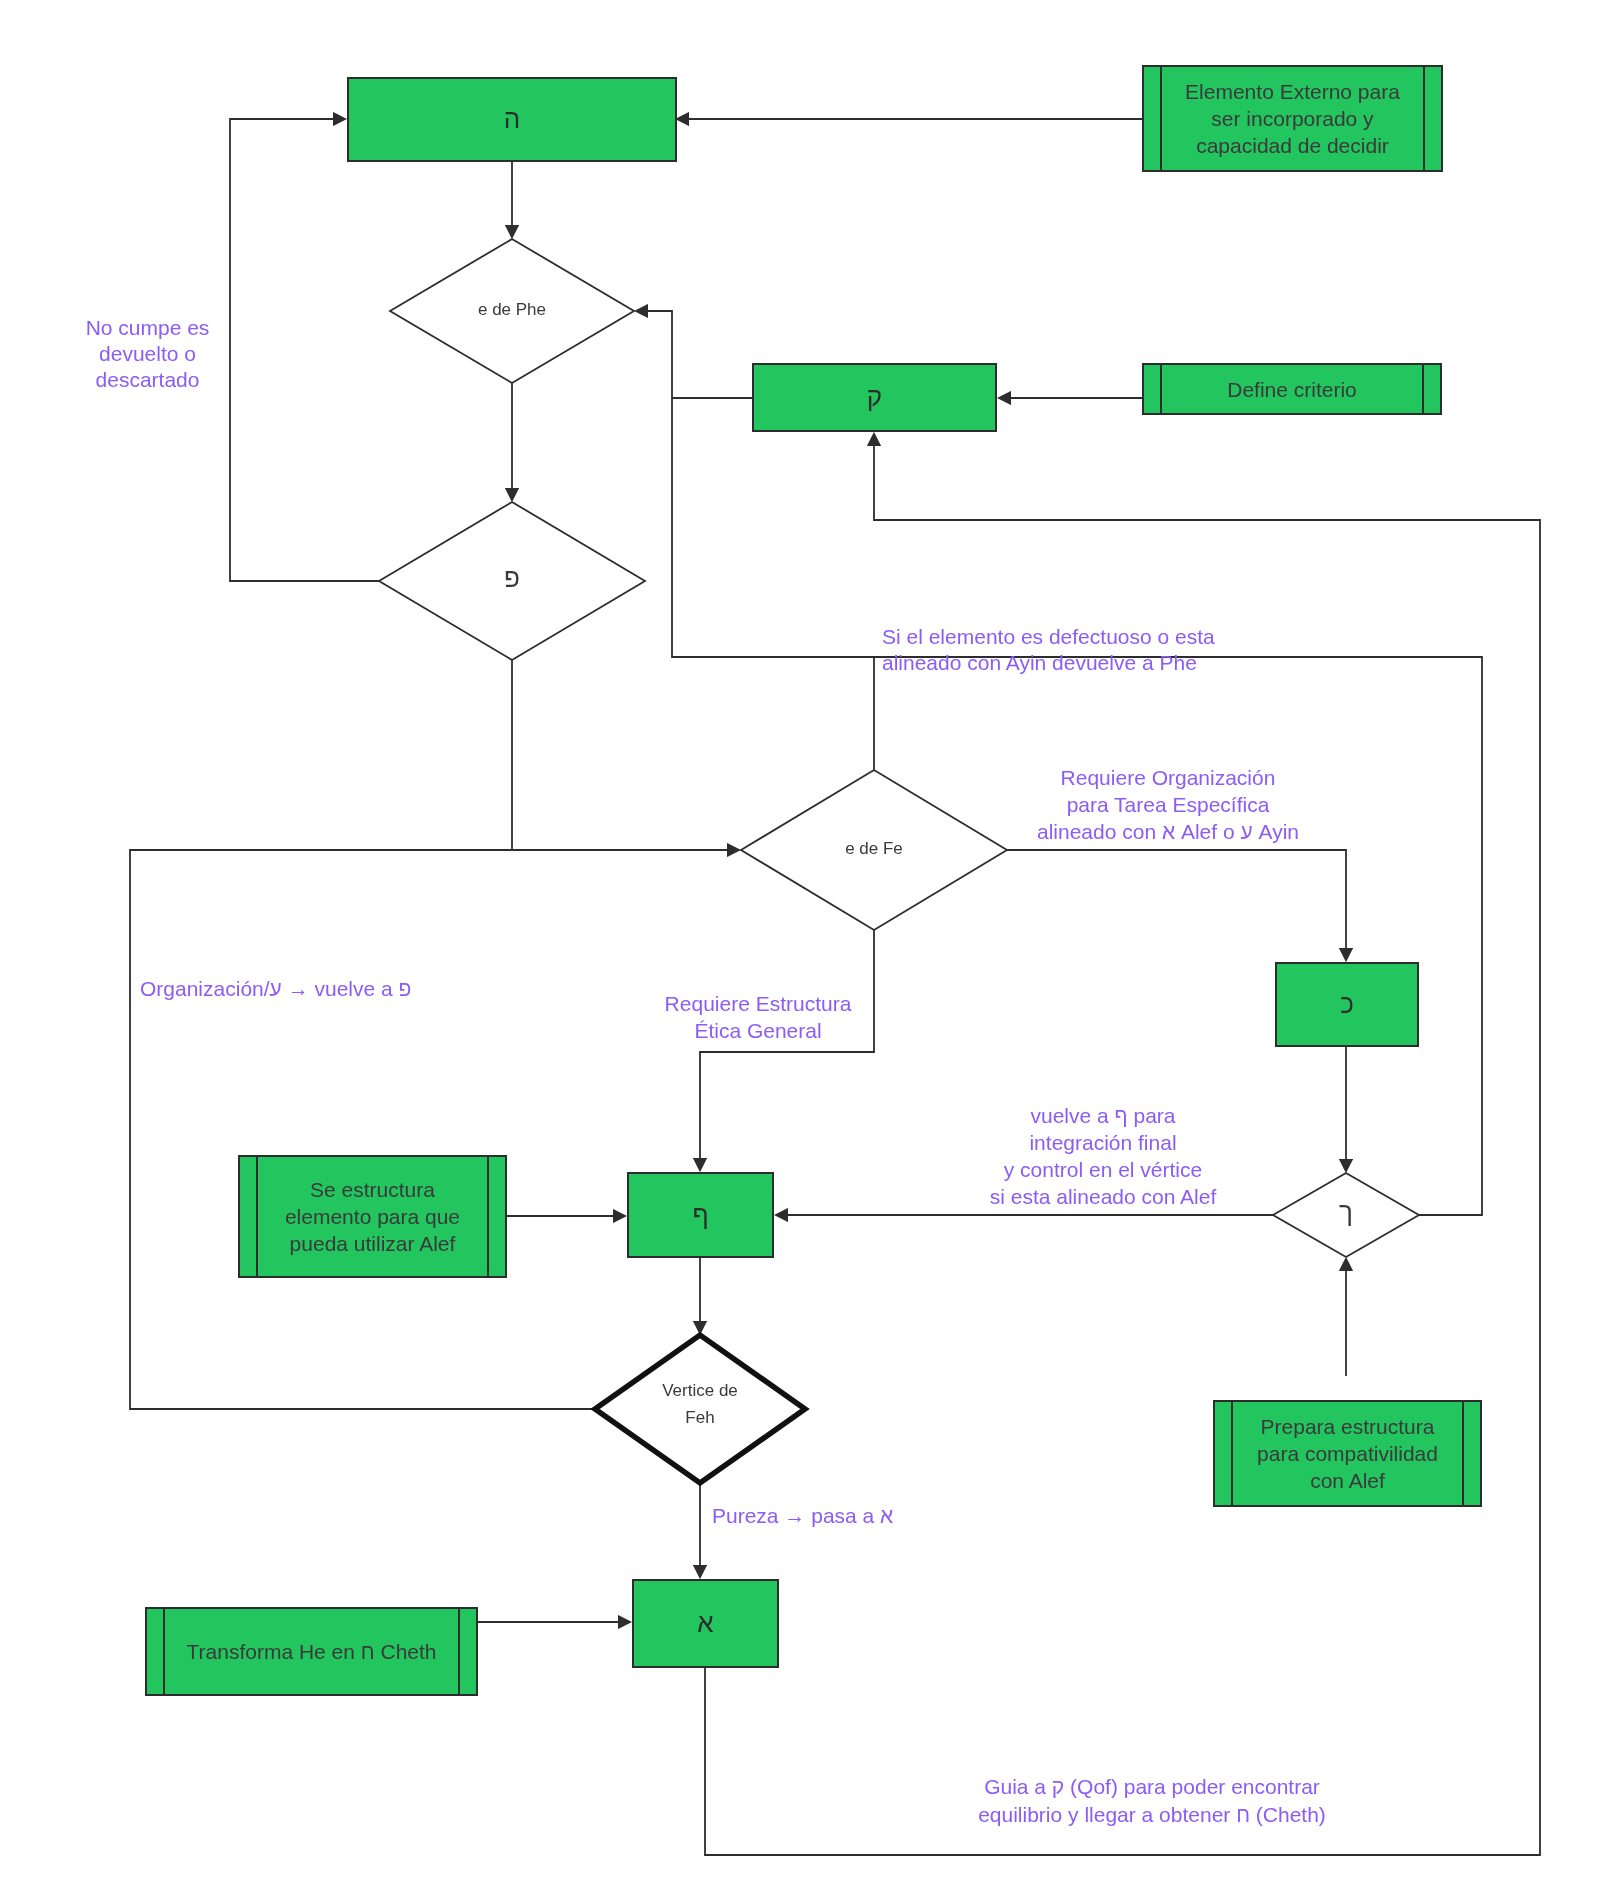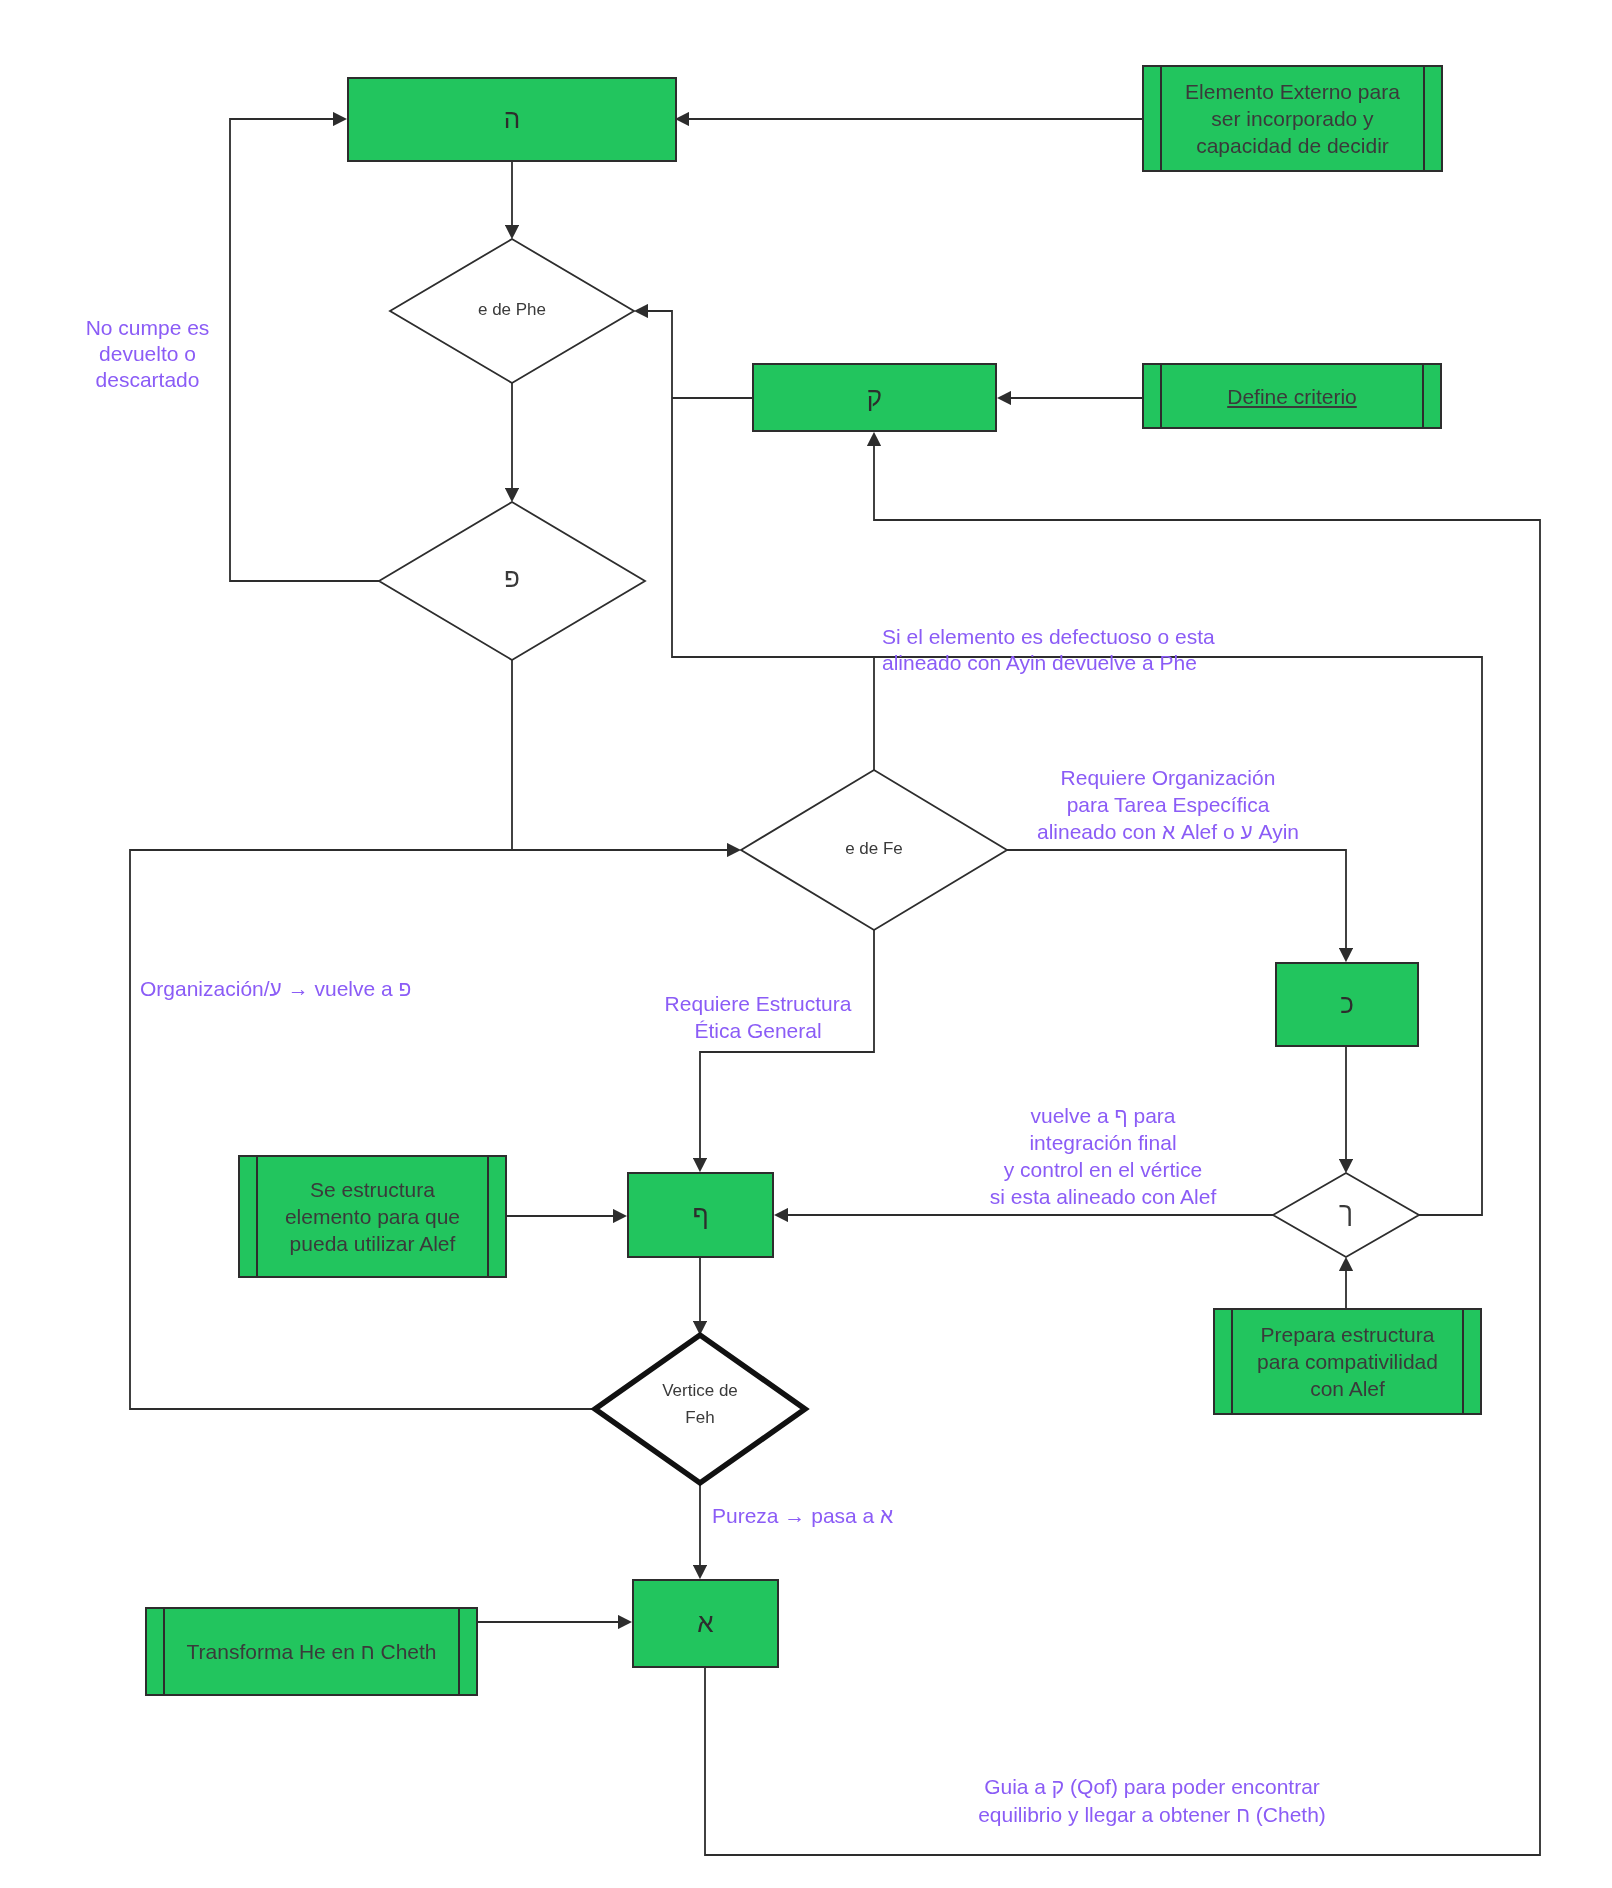--- a/index.html
+++ b/index.html
@@ -138,35 +138,35 @@
   <div class="pbox" style="left:632px; top:1579px; width:147px; height:89px;">
     <span class="hebrew-letter">א</span>
   </div>
 
   <div class="pbox predef" style="left:1142px; top:65px; width:301px; height:107px;">
     <span>Elemento Externo para
 ser incorporado y
 capacidad de decidir</span>
   </div>
 
-  <div class="pbox predef" style="left:1142px; top:363px; width:300px; height:66px;text-decoration:underline;">
+  <div class="pbox predef" style="left:1142px; top:363px; width:300px; height:52px;">
     <span>Define criterio</span>
   </div>
 
   <div class="pbox predef" style="left:238px; top:1155px; width:269px; height:123px;">
     <span>Se estructura
 elemento para que
 pueda utilizar Alef</span>
   </div>
 
   <div class="pbox predef" style="left:145px; top:1579px; width:333px; height:89px;margin-top:28px;">
     <span>Transforma He en ח Cheth</span>
   </div>
 
-  <div class="pbox predef" style="left:1213px; top:1308px; width:269px; height:107px;">
+  <div class="pbox predef" style="left:1213px; top:1400px; width:269px; height:107px;">
     <span>Prepara estructura
 para compativilidad
 con  Alef</span>
   </div>
 
   <div class="dlabel" style="left:512px; top:309px;">e de Phe</div>
   <div class="dlabel hebrew-letter" style="left:512px; top:578px;">פ</div>
   <div class="dlabel" style="left:874px; top:848px;">e de Fe</div>
   <div class="dlabel hebrew-letter" style="left:1346px; top:1212px;">ך</div>
   <div class="dlabel" style="left:700px; top:1404px;">Vertice de

